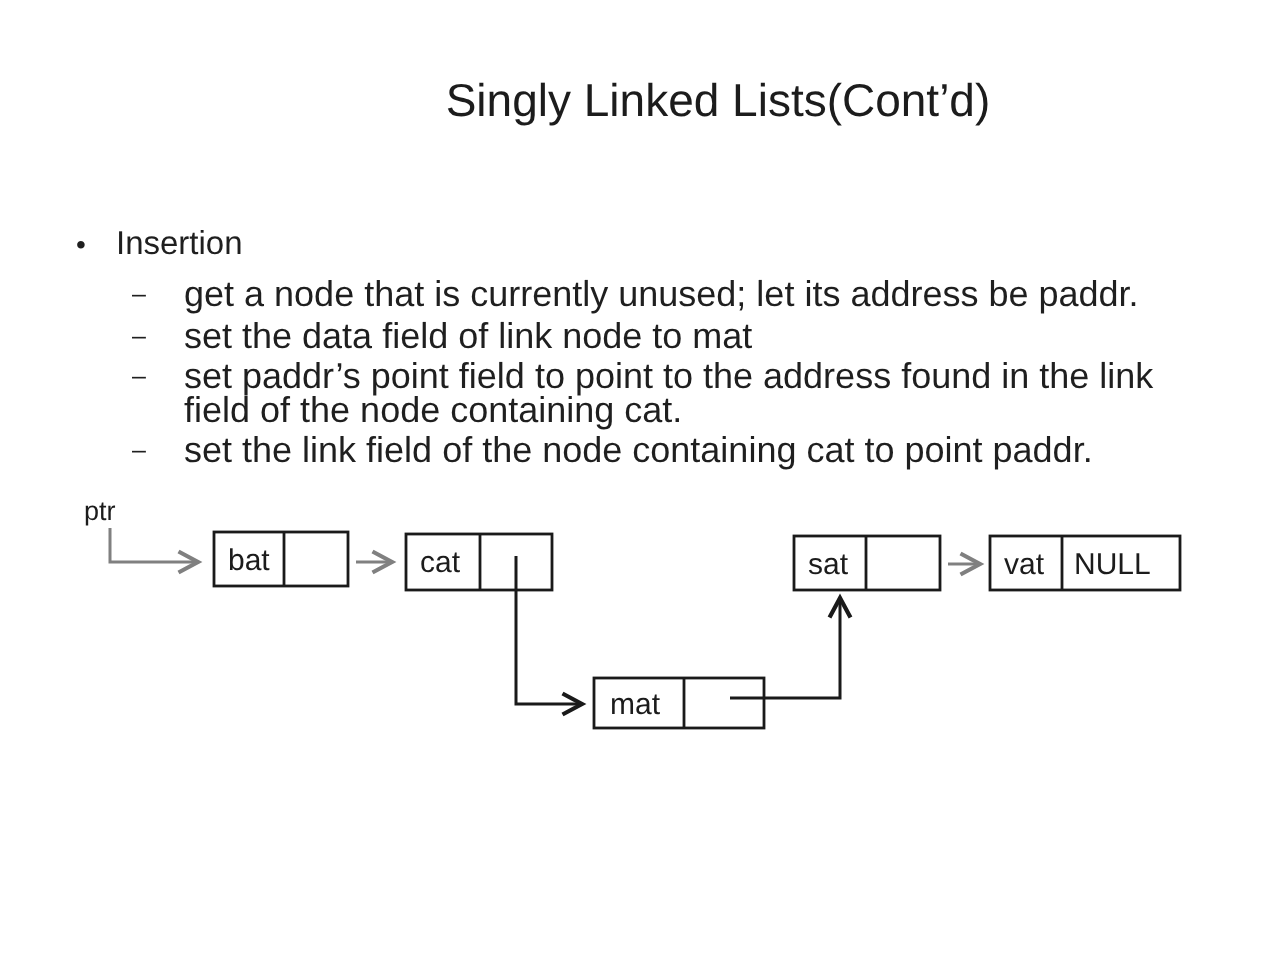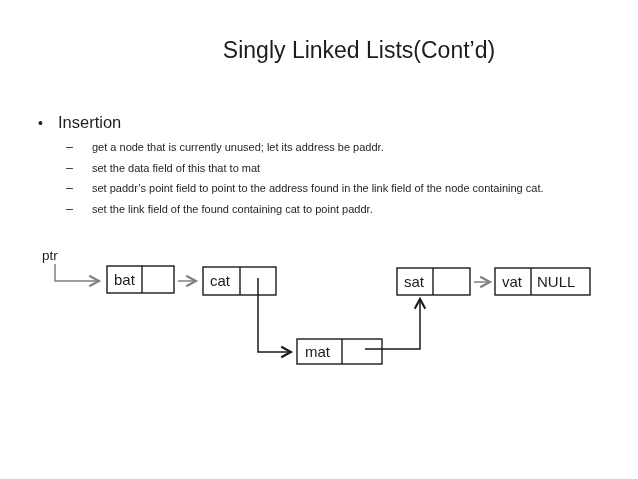--- a/index.html
+++ b/index.html
@@ -19,21 +19,21 @@
   }
   .l1 .mark{width:20px;font-size:14px}
   .sub{
     position:absolute;top:139px;left:66px;width:520px;
   }
   .sub .item{
     display:flex;align-items:flex-start;
     margin-bottom:4px;
   }
   .sub .dash{width:26px;flex:0 0 26px;font-size:12.5px;line-height:16.5px}
-  .sub .txt{width:485px;font-size:11px;line-height:16.5px}
+  .sub .txt{width:485px;font-size:18px;line-height:16.5px}
   svg.diagram{position:absolute;top:238px;left:0}
   svg .box{fill:none;stroke:#1a1a1a;stroke-width:1.4}
   svg .divider{stroke:#1a1a1a;stroke-width:1.4}
   svg .conn-gray{fill:none;stroke:#808080;stroke-width:1.5}
   svg .conn-dark{fill:none;stroke:#1a1a1a;stroke-width:1.5}
   svg text{font-family:"Liberation Sans",sans-serif;font-size:15px;fill:#1c1c1c}
   svg text.ptr{font-size:13.5px}
 </style>
 </head>
 <body>
@@ -45,29 +45,29 @@
   <span>Insertion</span>
 </div>
 
 <div class="sub">
   <div class="item">
     <span class="dash">–</span>
     <div class="txt">get a node that is currently unused; let its address be paddr.</div>
   </div>
   <div class="item">
     <span class="dash">–</span>
-    <div class="txt">set the data field of this that to mat</div>
+    <div class="txt">set the data field of link node to mat</div>
   </div>
   <div class="item">
     <span class="dash">–</span>
     <div class="txt">set paddr’s point field to point to the address found in the link field of the node containing cat.</div>
   </div>
   <div class="item">
     <span class="dash">–</span>
-    <div class="txt">set the link field of the found containing cat to point paddr.</div>
+    <div class="txt">set the link field of the node containing cat to point paddr.</div>
   </div>
 </div>
 
 <svg class="diagram" width="638" height="150" viewBox="0 0 638 150">
   <defs>
     <marker id="ah-gray" markerWidth="10" markerHeight="10" refX="7.5" refY="4.5" orient="auto">
       <path d="M1,1 L7.5,4.5 L1,8" fill="none" stroke="#808080" stroke-width="1.4"></path>
     </marker>
     <marker id="ah-dark" markerWidth="10" markerHeight="10" refX="7.5" refY="4.5" orient="auto">
       <path d="M1,1 L7.5,4.5 L1,8" fill="none" stroke="#1a1a1a" stroke-width="1.4"></path>

